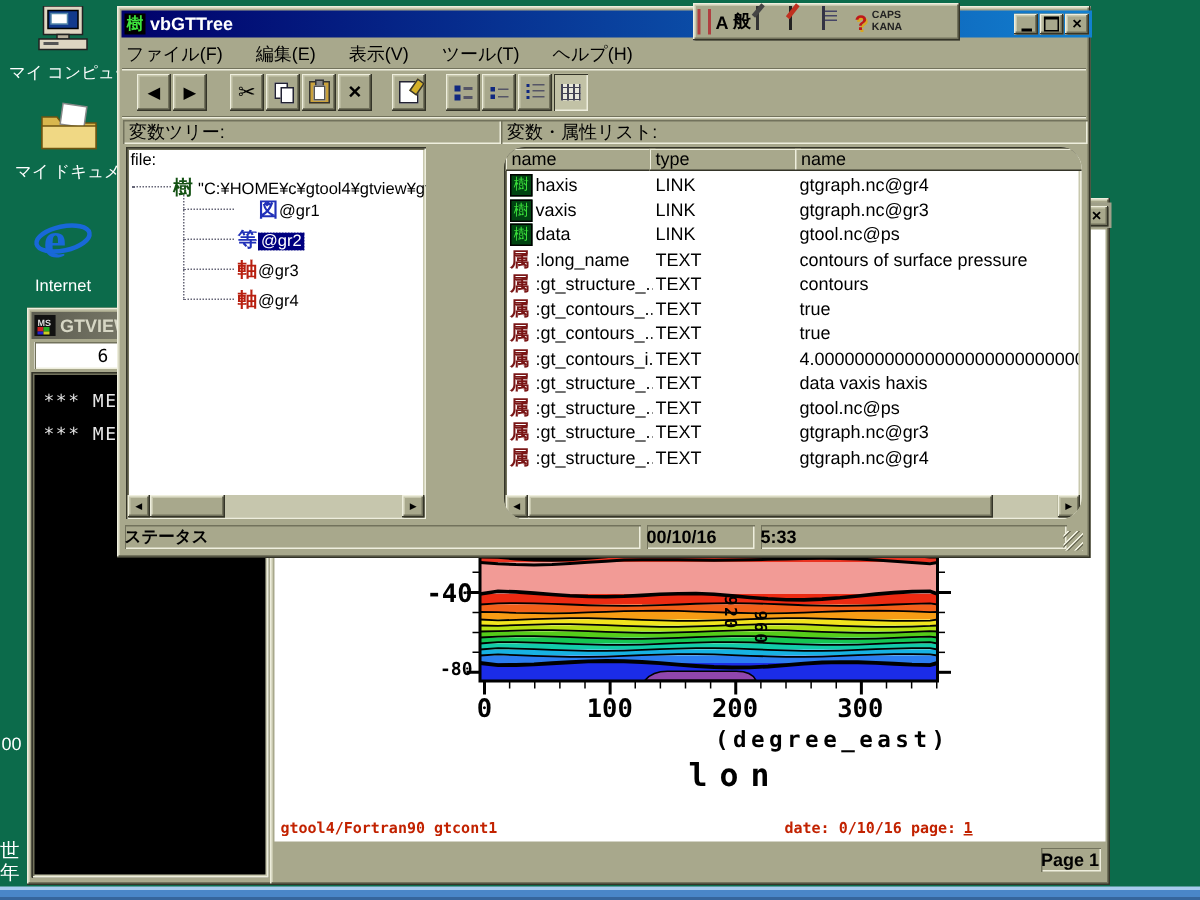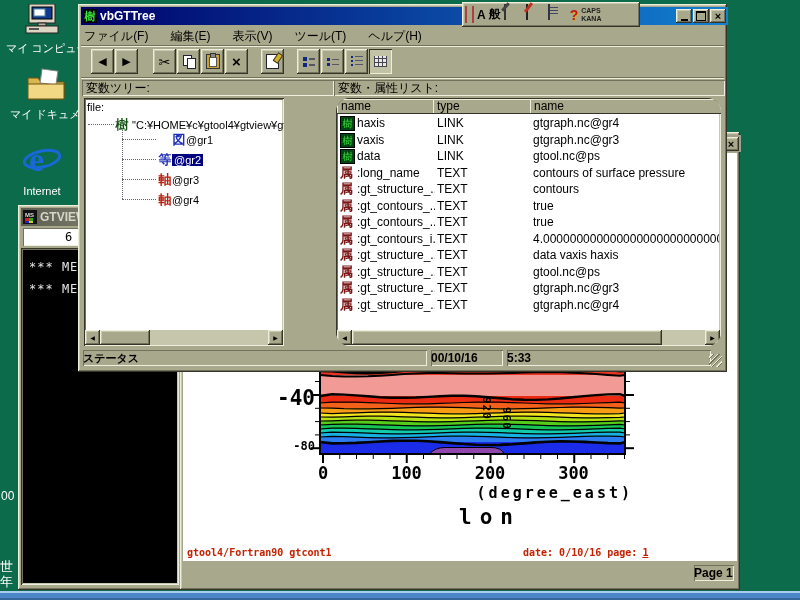--- a/index.html
+++ b/index.html
@@ -224,21 +224,21 @@
           <line x1="442" y1="242" x2="451" y2="242" stroke="#000" stroke-width="2"></line>
           <line x1="137" y1="255.3" x2="132" y2="255.3" stroke="#000" stroke-width="1"></line>
           <line x1="442" y1="255.3" x2="447" y2="255.3" stroke="#000" stroke-width="1"></line>
           <line x1="137" y1="268.6" x2="132" y2="268.6" stroke="#000" stroke-width="1"></line>
           <line x1="442" y1="268.6" x2="447" y2="268.6" stroke="#000" stroke-width="1"></line>
           <line x1="137" y1="281.9" x2="132" y2="281.9" stroke="#000" stroke-width="1"></line>
           <line x1="442" y1="281.9" x2="447" y2="281.9" stroke="#000" stroke-width="1"></line>
           <line x1="137" y1="295.2" x2="128" y2="295.2" stroke="#000" stroke-width="2"></line>
           <line x1="442" y1="295.2" x2="451" y2="295.2" stroke="#000" stroke-width="2"></line>
         </svg>
-      <div class="axlab" style="left:88px;top:233px;width:44px;text-align:right;font-size:21px;">-40</div>
+      <div class="axlab" style="left:88px;top:233px;width:44px;text-align:right;font-size:17px;">-40</div>
       <div class="axlab" style="left:88px;top:286px;width:44px;text-align:right;font-size:12px;">-80</div>
       <div id="xtick-labels">
           <div class="axlab" style="left: 110px; top: 310px; width: 60px; text-align: center; font-size: 17px;">0</div>
           <div class="axlab" style="left: 193.5px; top: 310px; width: 60px; text-align: center; font-size: 17px;">100</div>
           <div class="axlab" style="left: 277px; top: 310px; width: 60px; text-align: center; font-size: 17px;">200</div>
           <div class="axlab" style="left: 360.5px; top: 310px; width: 60px; text-align: center; font-size: 17px;">300</div>
         </div>
       <div class="clabel" style="left:297px;top:244px;">920</div>
       <div class="clabel" style="left:317px;top:254px;">960</div>
       <div class="axlab" style="left:240px;top:331px;width:210px;text-align:right;font-size:15px;letter-spacing:3px;">(degree_east)</div>

